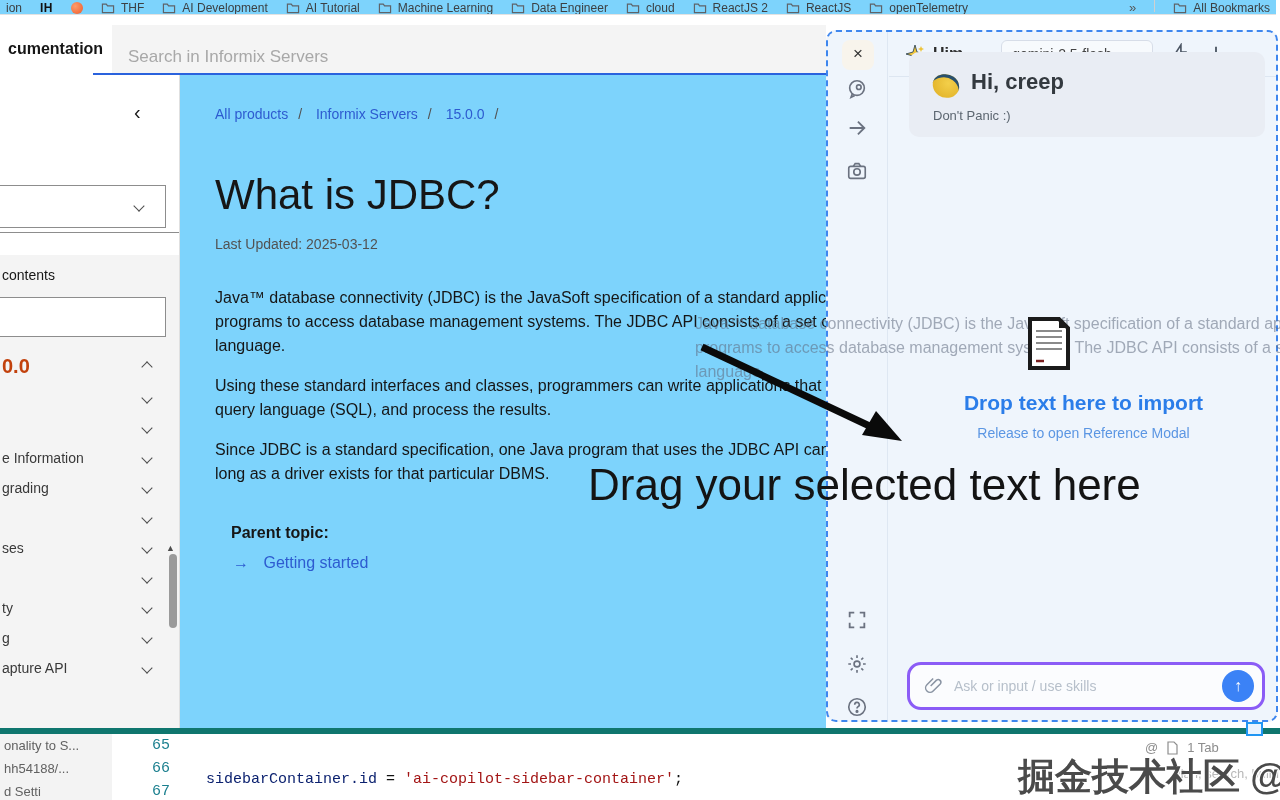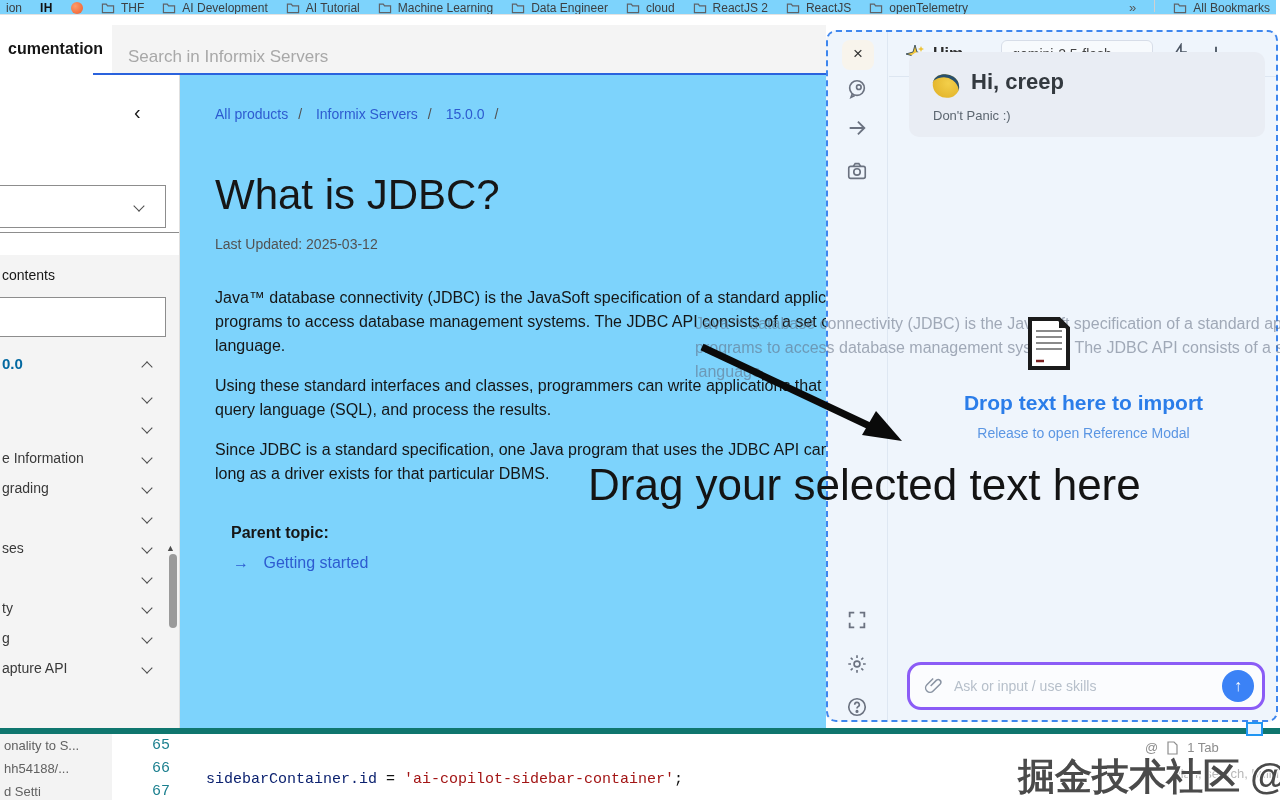--- a/index.html
+++ b/index.html
@@ -31,21 +31,21 @@
              border-right:1px solid #e0e0e0; overflow:hidden; }
   .collapse-btn { position:absolute; left:134px; top:26px; font-size:20px; color:#161616; }
   .version-dd { position:absolute; left:-20px; top:110px; width:186px; height:43px; background:#fff;
                 border:1px solid #8d8d8d; }
   .version-dd .chev { position:absolute; right:22px; top:16px; }
   .sb-divider { position:absolute; left:0; top:157px; width:180px; height:1px; background:#8d8d8d; }
   .sb-gray { position:absolute; left:0; top:180px; width:180px; height:473px; background:#f4f4f4; }
   .contents-label { position:absolute; left:2px; top:12px; font-size:14px; color:#161616; }
   .sb-search { position:absolute; left:-16px; top:42px; width:182px; height:40px; background:#fff;
                border:1px solid #8d8d8d; }
-  .sb-root { position:absolute; left:2px; top:100px; font-size:15px; font-weight:bold; color:#0369a1; }
+  .sb-root { position:absolute; left:2px; top:100px; font-size:20px; font-weight:bold; color:#c2410c; }
   .sb-root-chev { position:absolute; left:143px; top:108px; }
   .tree { position:absolute; left:0; top:128px; width:180px;text-decoration:underline; }
   .tree-row { position:relative; height:30px; font-size:14px; color:#393939; }
   .tree-row .lbl { position:absolute; left:2px; top:7px; white-space:nowrap; }
   .tree-row .chev { position:absolute; left:143px; top:11px; }
   .tree-row.bold .lbl { font-weight:bold; color:#161616; }
   .chev { width:8px; height:8px; border-right:1.6px solid #4d4d4d; border-bottom:1.6px solid #4d4d4d;
           transform:rotate(45deg); display:inline-block; }
   .chev.up { transform:rotate(225deg); }
   .sb-scroll-thumb { position:absolute; left:169px; top:299px; width:8px; height:74px; background:#9a9a9a; border-radius:4px; }

